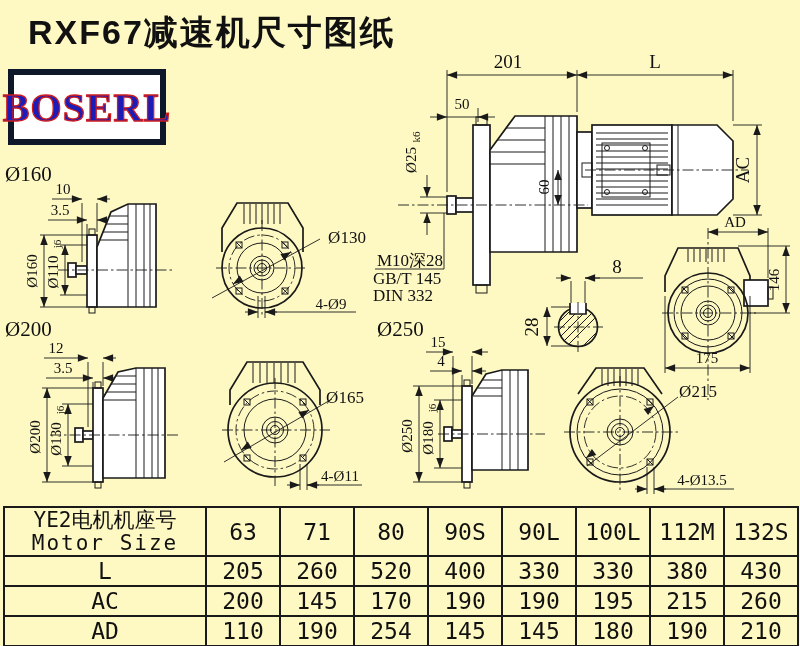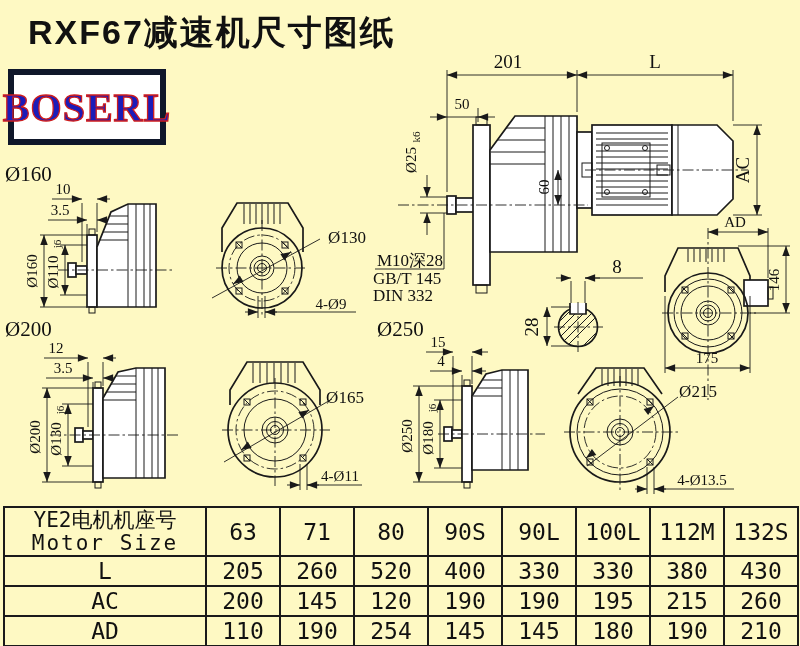--- a/index.html
+++ b/index.html
@@ -475,21 +475,21 @@
         <td>400</td>
         <td>330</td>
         <td>330</td>
         <td>380</td>
         <td>430</td>
       </tr>
       <tr class="r">
         <td>AC</td>
         <td>200</td>
         <td>145</td>
-        <td>120</td>
+        <td>170</td>
         <td>190</td>
         <td>190</td>
         <td>195</td>
         <td>215</td>
         <td>260</td>
       </tr>
       <tr class="r">
         <td>AD</td>
         <td>110</td>
         <td>190</td>

